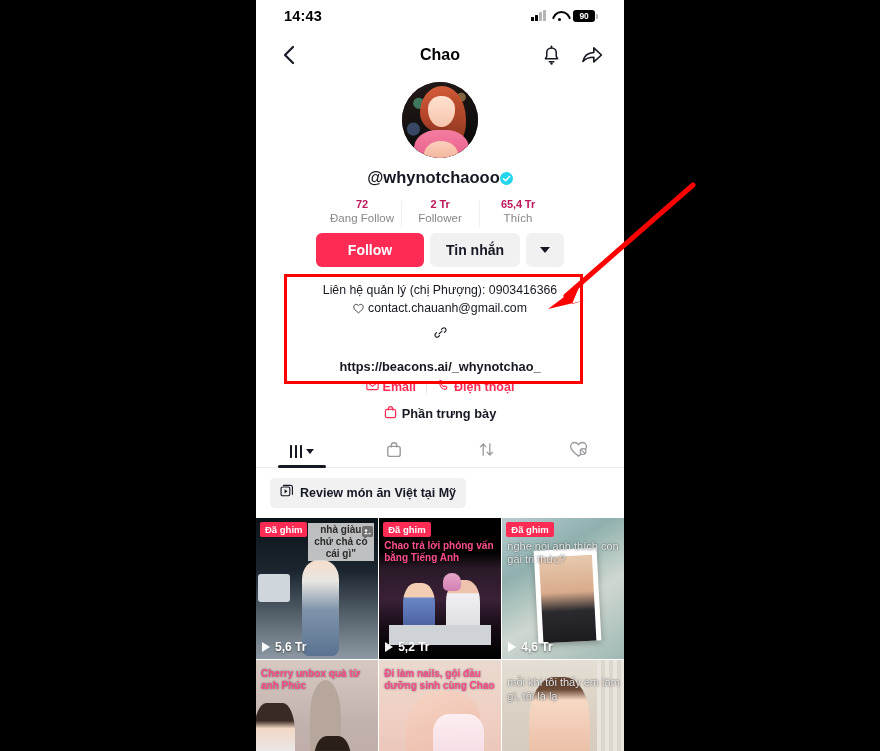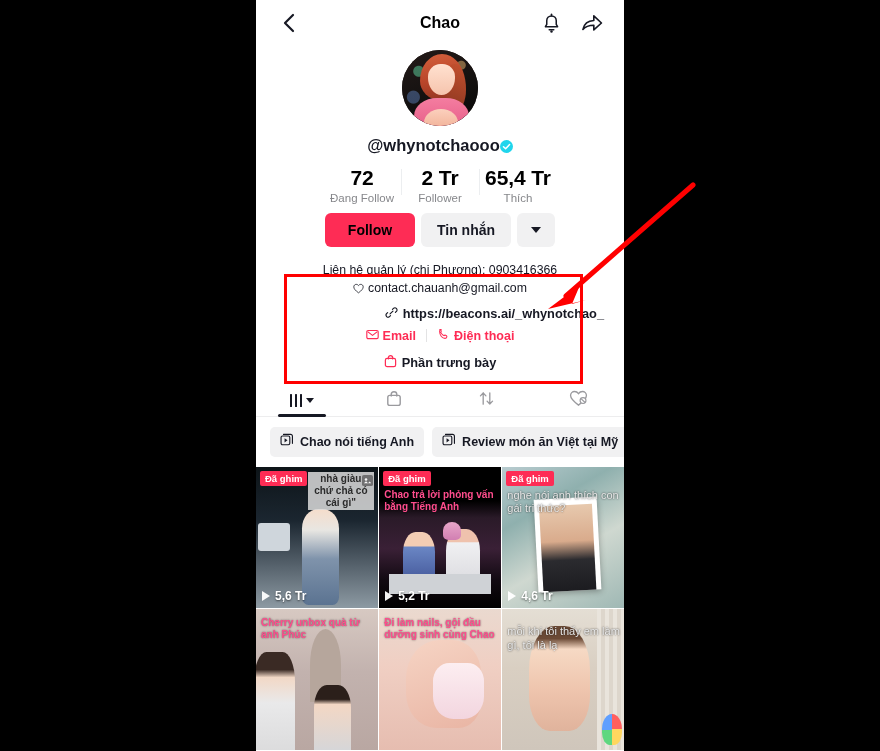--- a/index.html
+++ b/index.html
@@ -97,28 +97,28 @@
     margin-top: 10px;
   }
   .handle { font-size: 16.5px; font-weight: bold; color: #161823; }
   .verified { width: 13px; height: 13px; }
 
   .stats { display: flex; justify-content: center; margin-top: 11px; }
   .stat { width: 78px; text-align: center; position: relative; }
   .stat + .stat::before {
     content:""; position:absolute; left:0; top:3px; width:1px; height:26px; background:#eceef0;
   }
-  .stat-num { font-size: 21px; font-weight: bold; color: #000000; letter-spacing: -.1px; }
+  .stat-num { font-size: 11px; font-weight: bold; color: #be185d; letter-spacing: -.1px; }
   .stat-lbl { font-size: 11.5px; color: #86878b; margin-top: 2px; }
 
   
   .actions { display: flex; justify-content: center; gap: 6px; margin-top: 9px; }
   .btn-follow {
-    width: 90px; height: 34px; border-radius: 6px;
-    background: #fe2c55; color: #000000;
+    width: 108px; height: 34px; border-radius: 6px;
+    background: #fe2c55; color: #ffffff;
     font-size: 14px; font-weight: bold;
     display: flex; align-items: center; justify-content: center;
     border: none; cursor: pointer;
   }
   .btn-msg {
     width: 90px; height: 34px; border-radius: 6px;
     background: #f1f1f2; color: #161823;
     font-size: 14px; font-weight: bold;
     display: flex; align-items: center; justify-content: center;
     border: none; cursor: pointer;
@@ -131,21 +131,21 @@
   }
   .caret-tri { width: 0; height: 0; border-left: 5px solid transparent;
     border-right: 5px solid transparent; border-top: 6px solid #161823; }
 
   
   .bio { text-align: center; margin-top: 15px; padding: 0 20px; }
   .bio-line { font-size: 12.3px; color: #161823; line-height: 1.45; }
   .bio-mail-row { display:flex; align-items:center; justify-content:center; gap:4px; }
   .bio-link-row {
     display: flex; align-items: center; justify-content: flex-end;
-    gap: 5px; margin-top: 7px;
+    gap: 16px; margin-top: 7px; flex-direction: column;
   }
   .bio-link { font-size: 12.8px; font-weight: bold; color: #161823; }
   .contact-row {
     display: flex; align-items: center; justify-content: center;
     gap: 10px; margin-top: 5px;
   }
   .contact-btn {
     display: flex; align-items: center; gap: 4px;
     font-size: 12.5px; font-weight: bold; color: #fe2c55; cursor: pointer;
   }
@@ -255,20 +255,36 @@
     border: 3px solid #ff0000; z-index: 40; pointer-events: none;
   }
   .anno-arrow { position: absolute; left: 0; top: 0; width: 880px; height: 751px; z-index: 41; pointer-events: none; }
 </style>
 </head>
 <body>
 
 <div id="stage">
   <div id="phone">
 
+    <div class="statusbar">
+      <div class="sb-time">14:43</div>
+      <div class="sb-right">
+        <div class="sig">
+            <i></i>
+            <i></i>
+            <i></i>
+            <i></i>
+          </div>
+        <div class="wifi"></div>
+        <div class="batt">
+          <div class="batt-body">90</div>
+          <div class="batt-tip"></div>
+        </div>
+      </div>
+    </div>
 
     <div class="navbar">
       <div class="nav-back">
         <svg width="12" height="20" viewBox="0 0 12 20" aria-hidden="true">
             <polyline points="10,2 2,10 10,18" fill="none" stroke="#161823" stroke-width="2.2" stroke-linecap="round" stroke-linejoin="round"></polyline>
           </svg>
       </div>
       <div class="nav-title">Chao</div>
       <div class="nav-right">
         <div class="nav-ico">
@@ -417,30 +433,20 @@
           <svg width="19" height="17" viewBox="0 0 20 18" aria-hidden="true">
             <path d="M10 16C4.6 12 1.6 9.2 1.6 5.9 1.6 3.4 3.5 1.6 5.8 1.6c1.7 0 3.2.9 4.2 2.3 1-1.4 2.5-2.3 4.2-2.3 2.3 0 4.2 1.8 4.2 4.3 0 3.3-3 6.1-8.4 10.1z" fill="none" stroke="#9a9a9e" stroke-width="1.4"></path>
             <circle cx="14.8" cy="11.2" r="3.1" fill="#fff" stroke="#9a9a9e" stroke-width="1.2"></circle>
             <path d="M12.9 9.4 16.7 13" stroke="#9a9a9e" stroke-width="1.2" stroke-linecap="round"></path>
           </svg>
         </span>
       </div>
     </div>
 
     <div class="chips">
-      <div class="chip">
-        <span>
-          <svg width="14" height="14" viewBox="0 0 16 16" aria-hidden="true">
-            <rect x="1.2" y="3.4" width="10" height="10" rx="1.6" fill="none" stroke="#161823" stroke-width="1.3"></rect>
-            <path d="M4 1.6h8.2a2 2 0 0 1 2 2v8.2" fill="none" stroke="#161823" stroke-width="1.3" stroke-linecap="round"></path>
-            <polygon points="5.2,6 8.6,8.4 5.2,10.8" fill="#161823"></polygon>
-          </svg>
-        </span>
-        <span class="chip-lbl">Chao nói tiếng Anh</span>
-      </div>
       <div class="chip">
         <span>
           <svg width="14" height="14" viewBox="0 0 16 16" aria-hidden="true">
             <rect x="1.2" y="3.4" width="10" height="10" rx="1.6" fill="none" stroke="#161823" stroke-width="1.3"></rect>
             <path d="M4 1.6h8.2a2 2 0 0 1 2 2v8.2" fill="none" stroke="#161823" stroke-width="1.3" stroke-linecap="round"></path>
             <polygon points="5.2,6 8.6,8.4 5.2,10.8" fill="#161823"></polygon>
           </svg>
         </span>
         <span class="chip-lbl">Review món ăn Việt tại Mỹ</span>
       </div>

